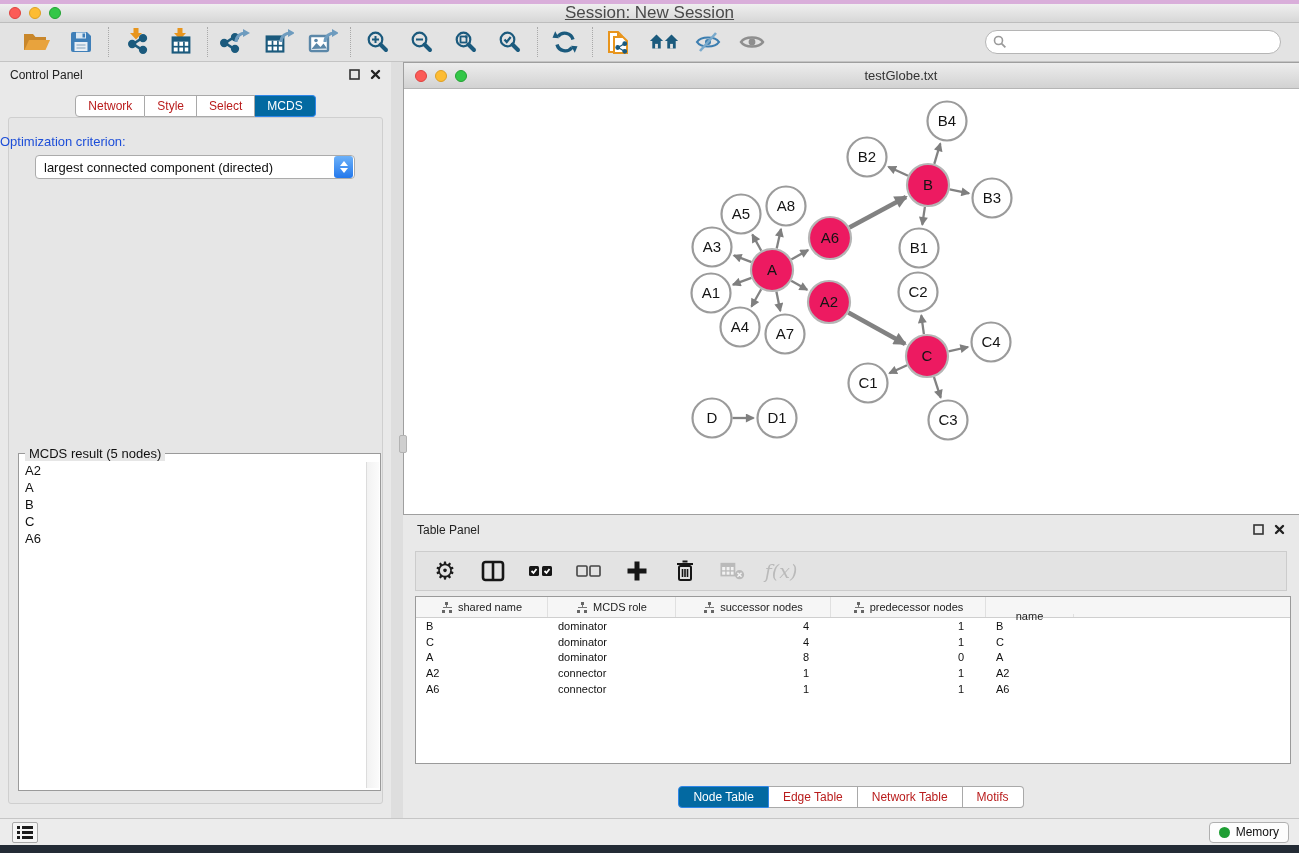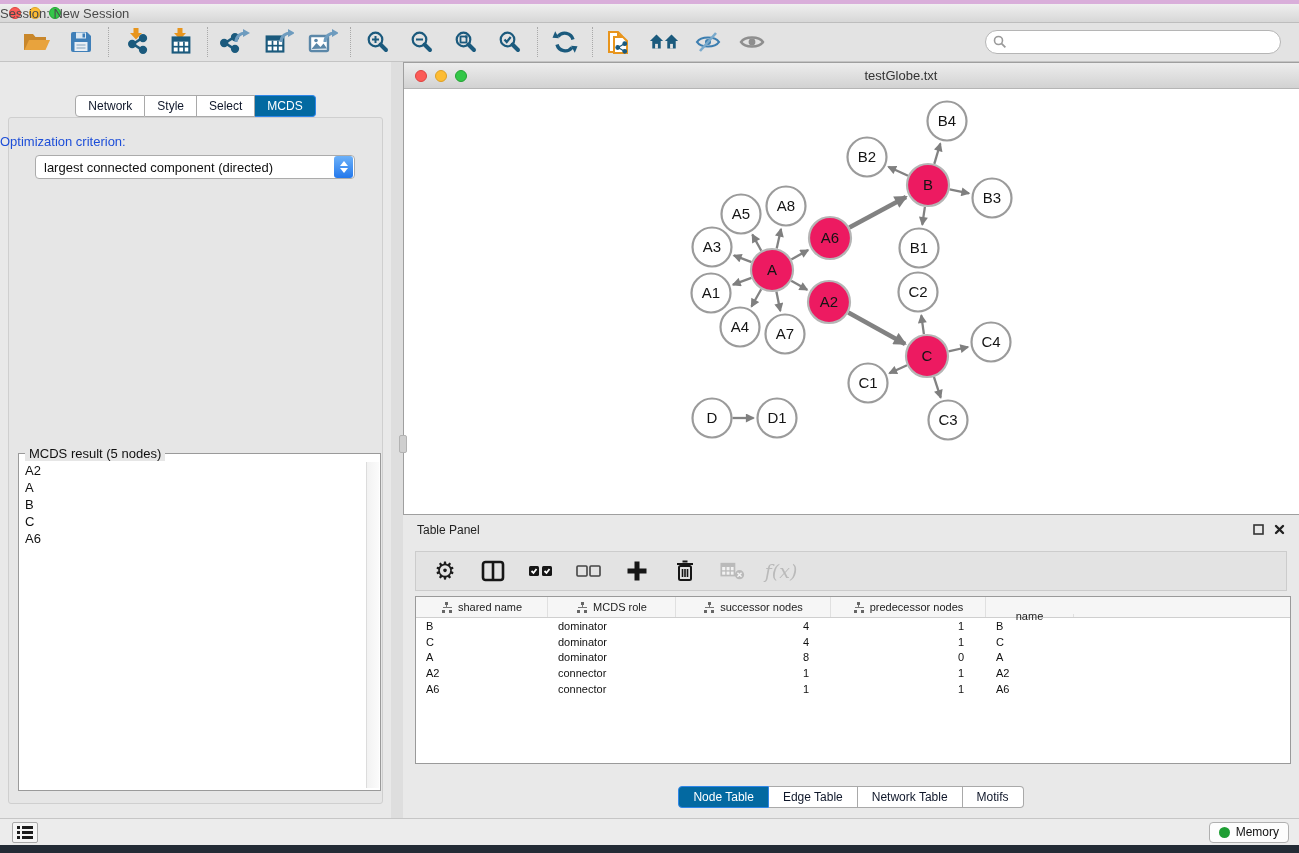--- a/index.html
+++ b/index.html
@@ -10,40 +10,40 @@
   
   .top-strip { position:absolute; left:0; top:0; width:100%; height:4px; background:#d9aeda; }
   .titlebar { position:absolute; left:0; top:4px; width:100%; height:19px;
     background:linear-gradient(#efefef,#d7d7d7); border-bottom:1px solid #bdbdbd;
     display:flex; align-items:center; }
   .lights { display:flex; gap:8px; margin-left:9px; }
   .light { width:12px; height:12px; border-radius:50%; }
   .light.red { background:#fc5b57; border:1px solid #dd4340; }
   .light.yellow { background:#fdbc33; border:1px solid #ddа024; border:1px solid #dda024; }
   .light.green { background:#33c748; border:1px solid #23a233; }
-  .titlebar .wtitle { position:absolute; left:0; right:0; text-align:left; font-size:13px; color:#4a4a4a; }
+  .titlebar .wtitle { position:absolute; left:0; right:0; text-align:center; font-size:17px; color:#4a4a4a;text-decoration:underline; }
 
   
   .toolbar { position:absolute; left:0; top:23px; width:100%; height:39px; background:#e3e3e3;
     border-bottom:1px solid #c4c4c4; display:flex; align-items:center; padding:0 10px; }
   .tb-group { display:flex; align-items:center; gap:14px; padding:0 12px; }
   .tb-sep { width:1px; height:30px; border-left:1px dotted #a9a9a9; }
   .tbtn { width:30px; height:30px; display:flex; align-items:center; justify-content:center; cursor:pointer; }
   .search-wrap { margin-left:auto; margin-right:8px; position:relative; width:296px; height:24px; }
   .search-wrap input { width:100%; height:100%; border:1px solid #b5b5b5; border-radius:13px;
     background:#fff; padding:0 8px 0 26px; font-size:12px; outline:none; }
   .search-mag { position:absolute; left:8px; top:5px; }
 
   
   .control-panel { position:absolute; left:0; top:62px; width:391px; height:756px; background:#e9e9e9; }
   .panel-head { position:absolute; left:0; top:0; width:100%; height:26px; display:flex; align-items:center; }
   .panel-head .ptitle { font-size:12px; color:#222; margin-left:10px; }
   .panel-head .picons { margin-left:auto; margin-right:10px; display:flex; gap:10px; align-items:center; }
   .cp-tabs { position:absolute; top:33px; left:0; width:100%; display:flex; justify-content:center; }
-  .seg-tab { font-size:12px; padding:3px 12px; background:#fff; border:1px solid #a9a9a9; border-left:none; color:#0f172a; cursor:pointer; }
+  .seg-tab { font-size:12px; padding:3px 12px; background:#fff; border:1px solid #a9a9a9; border-left:none; color:#b91c1c; cursor:pointer; }
   .seg-tab:first-child { border-left:1px solid #a9a9a9; border-radius:4px 0 0 4px; }
   .seg-tab:last-child { border-radius:0 4px 4px 0; }
   .seg-tab.sel { background:#0369a1; border-color:#2f86e8; color:#fff; }
   .cp-inset { position:absolute; left:8px; top:55px; width:375px; height:687px;
     background:#e6e6e6; border:1px solid #cfcfcf; border-radius:3px; }
   .opt-label { position:absolute; top:72px; left:0; width:100%; text-align:left; font-size:13px; color:#1d4ed8; }
   .criterion { position:absolute; top:93px; left:35px; width:320px; height:24px; background:#fff;
     border:1px solid #ababab; border-radius:4px; display:flex; align-items:center; cursor:pointer; }
   .criterion .ctext { flex:1; font-size:13px; color:#111; padding-left:8px; white-space:nowrap; overflow:hidden; }
   .criterion .stepper { width:19px; height:22px; border-radius:3px; margin-right:1px;
@@ -311,20 +311,31 @@
       </div>
       <div class="search-wrap"><span class="search-mag">
   <svg width="14" height="14">
             <circle cx="5.5" cy="5.5" r="4" fill="none" stroke="#9a9a9a" stroke-width="1.6"></circle>
             <line x1="8.6" y1="8.6" x2="12.4" y2="12.4" stroke="#9a9a9a" stroke-width="1.8"></line>
           </svg></span>
   <input placeholder="" value="" style=""></div>
     </div>
 
   <div class="control-panel">
+    <div class="panel-head">
+      <span class="ptitle">Control Panel</span>
+      <span class="picons">
+        <span><svg width="11" height="11">
+              <rect x="1" y="1" width="9" height="9" fill="none" stroke="#333" stroke-width="1.6"></rect>
+            </svg></span>
+        <span><svg width="11" height="11">
+              <path d="M2 2L9 9M9 2L2 9" stroke="#222" stroke-width="2.4" stroke-linecap="round"></path>
+            </svg></span>
+      </span>
+    </div>
     <div class="cp-tabs" id="cp-tabs">
         <div class="seg-tab">Network</div>
         <div class="seg-tab">Style</div>
         <div class="seg-tab">Select</div>
         <div class="seg-tab sel">MCDS</div>
       </div>
     <div class="cp-inset"></div>
     <div class="opt-label">Optimization criterion:</div>
     <div class="criterion">
       <span class="ctext">largest connected component (directed)</span>

